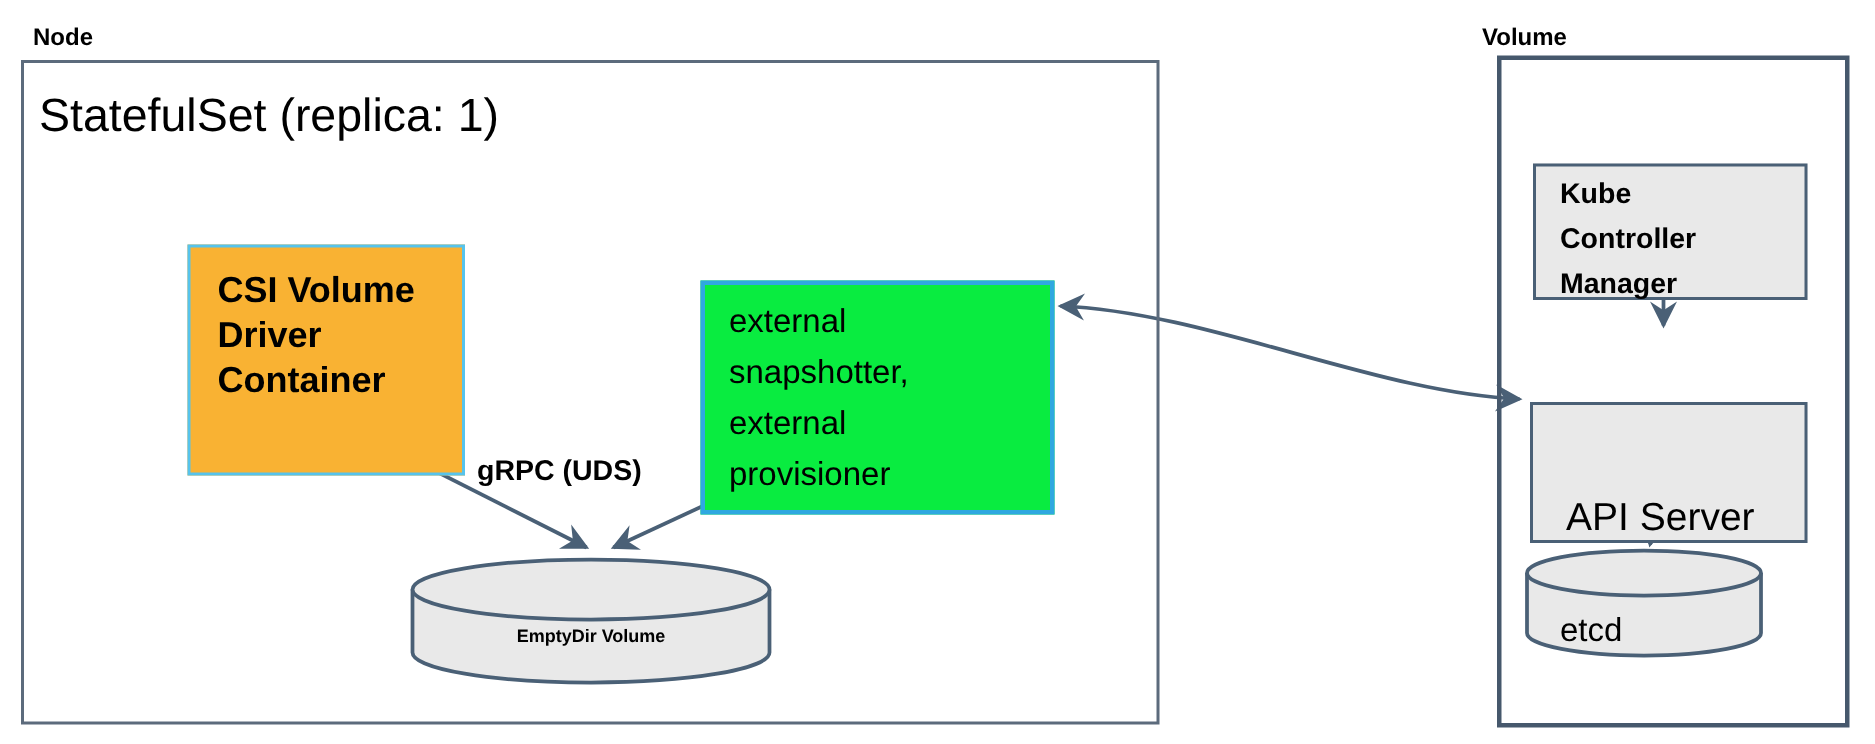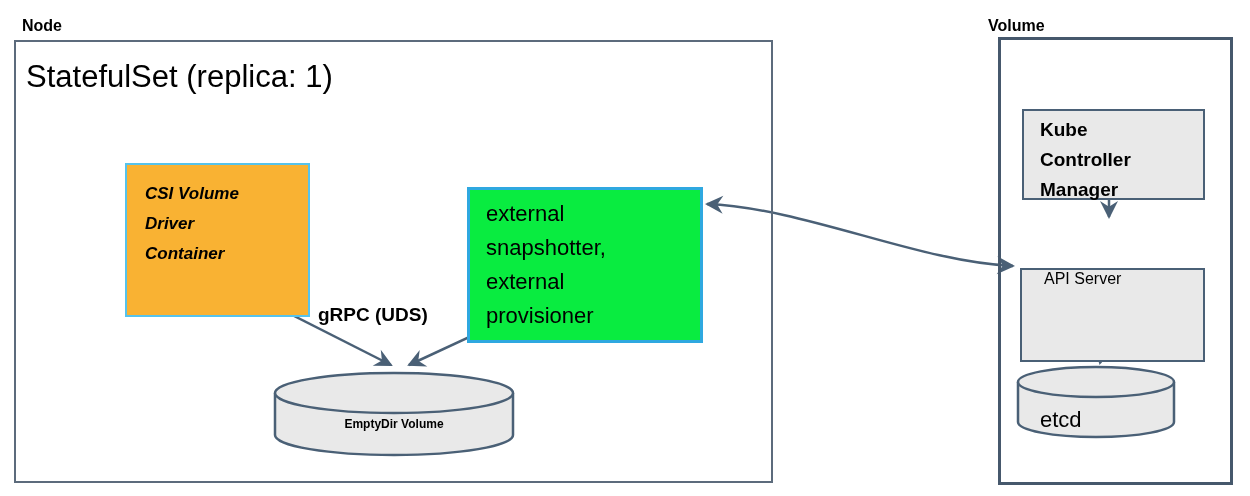--- a/index.html
+++ b/index.html
@@ -38,24 +38,23 @@
   .comp-box {
     position: absolute;
     white-space: pre-line;
     margin-top: 47px;
   }
   #csi-box {
     left: 125px; top: 116px; width: 185px; height: 154px;
     background: #F9B233;
     border: 2px solid #56C3EC;
     padding: 14px 0 0 18px;
-    font-size: 17px;
+    font-size: 24px;
     font-weight: 600;
     line-height: 30px;
-    font-style: italic;
   }
   #sidecar-box {
     left: 467px; top: 140px; width: 236px; height: 156px;
     background: #09EC40;
     border: 3px solid #2FA8E0;
     padding: 7px 0 0 16px;
     font-size: 22px;
     font-weight: 400;
     line-height: 34px;
   }
@@ -66,23 +65,23 @@
     padding: 4px 0 0 16px;
     font-size: 19px;
     font-weight: 600;
     line-height: 30px;
   }
   #api-box {
     left: 1020px; top: 221px; width: 185px; height: 94px;
     background: #E9E9E9;
     border: 2px solid #4A6076;
     display: flex;
-    align-items: flex-start;
+    align-items: flex-end;
     padding-left: 22px;
-    font-size: 16px;
+    font-size: 26px;
     font-weight: 400;
   }
   #grpc-label {
     left: 318px; top: 292px;
     font-size: 19px;
     font-weight: 700;
   }
   #emptydir-label {
     left: 275px; top: 405px; width: 238px;
     text-align: center;

